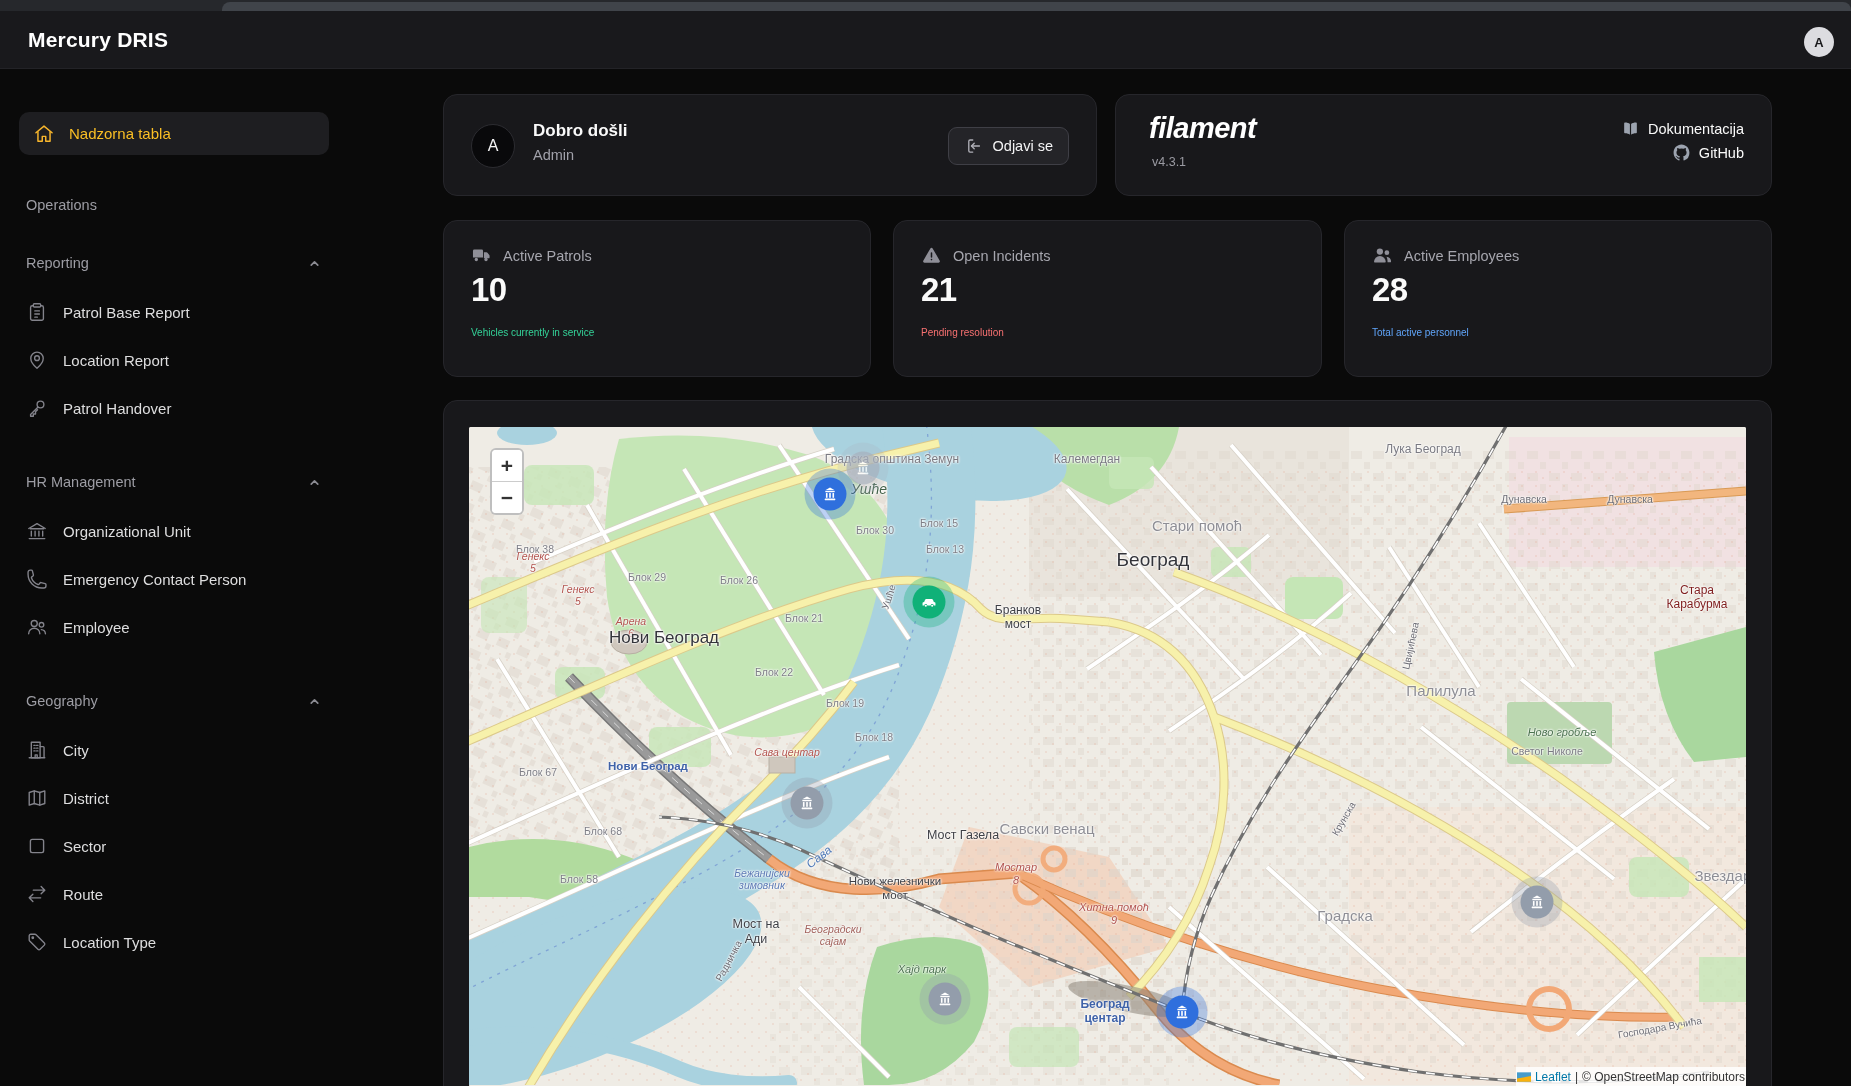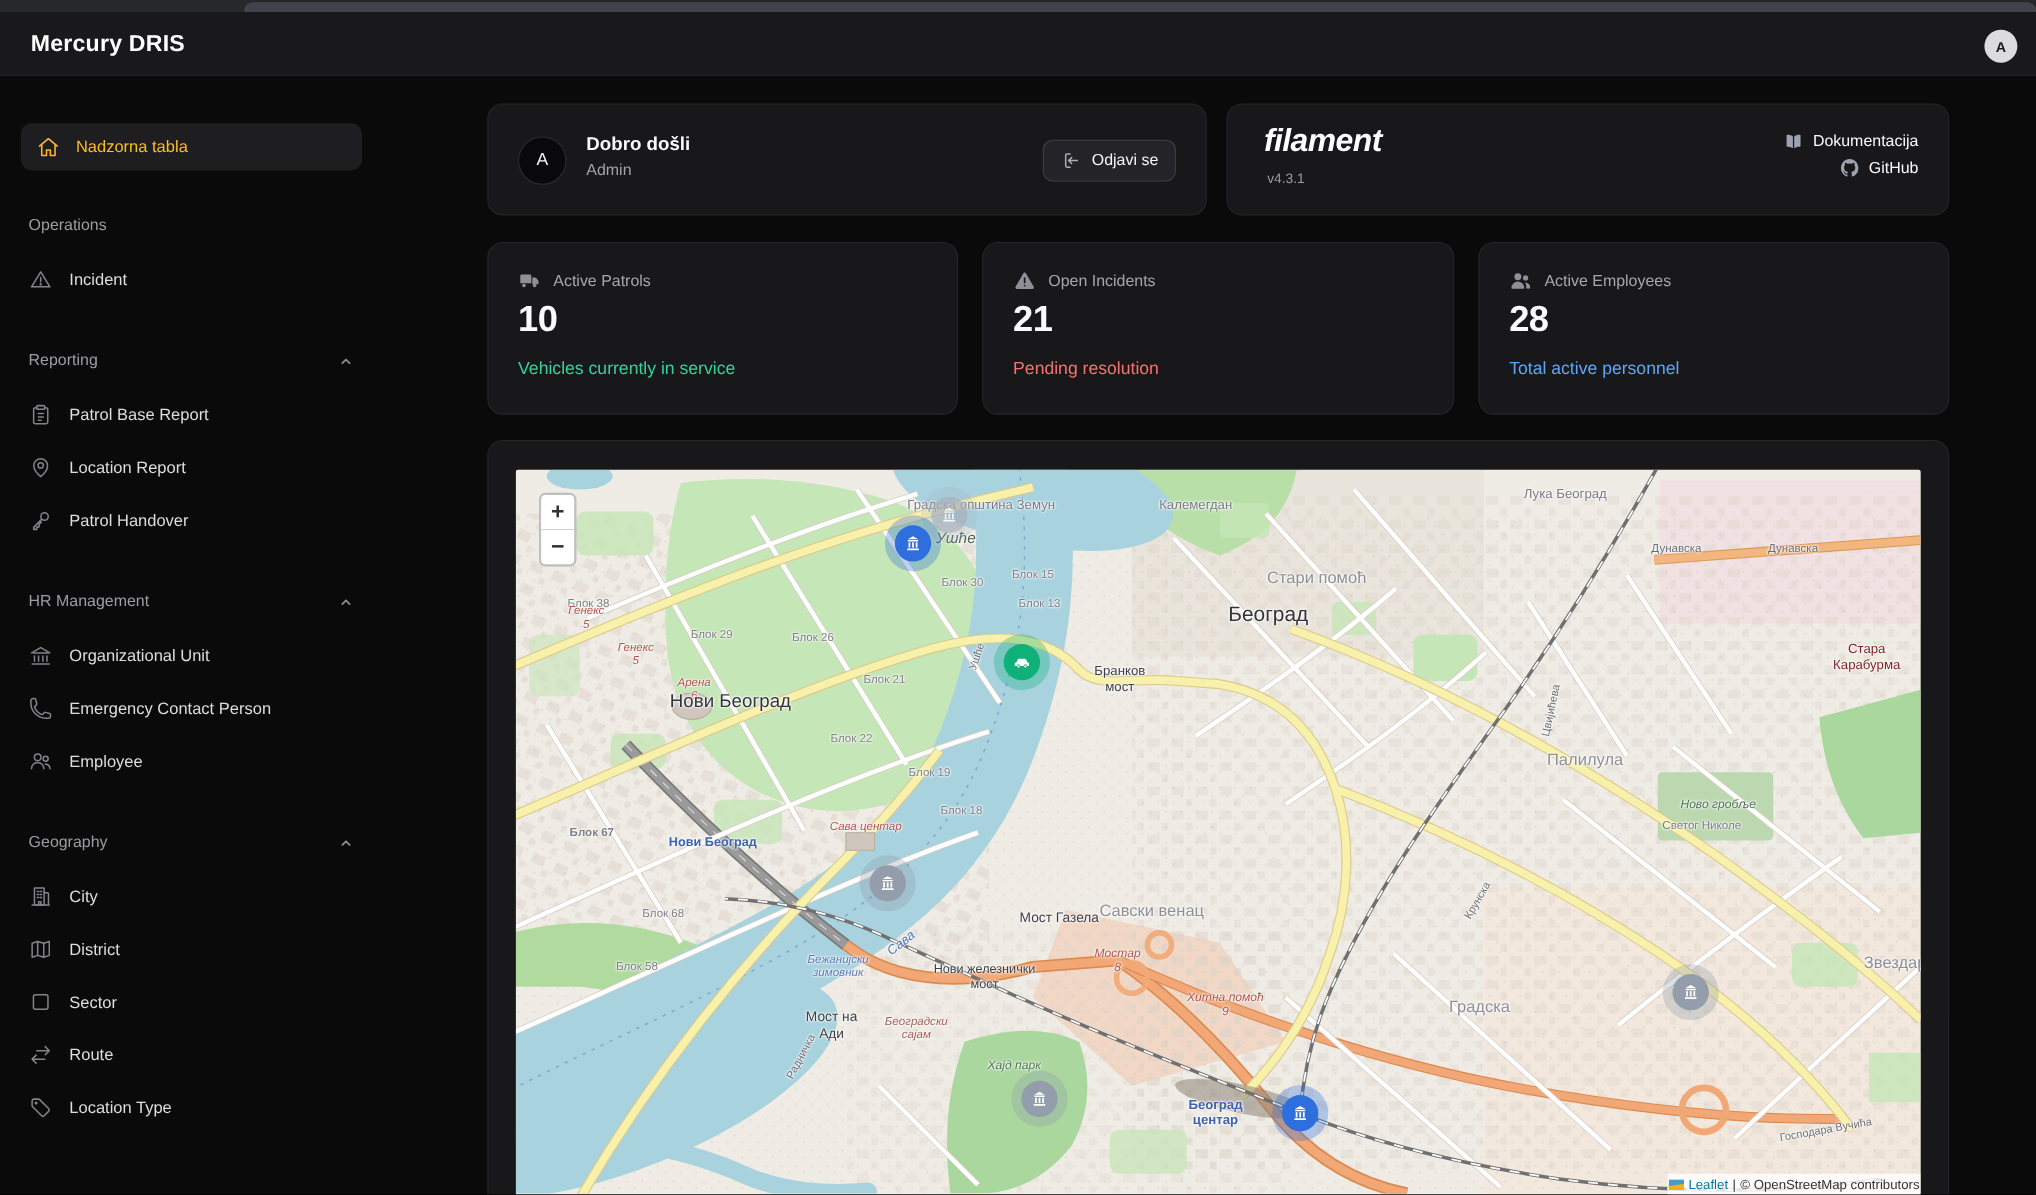--- a/index.html
+++ b/index.html
@@ -47,21 +47,21 @@
   .fl-ver { position:absolute; left:36px; top:60px; color:#9a9aa2; font-size:12.5px; }
   .fl-links { position:absolute; right:27px; top:24px; display:flex; flex-direction:column; align-items:flex-end; gap:5px; }
   .fl-link { display:flex; align-items:center; gap:8px; color:#fafafa; font-size:14.5px; cursor:pointer; }
   .fl-link .ic { width:19px; height:19px; color:#9ca3af; }
 
   .stat-card { width:428px; height:157px; top:220px; }
   .stat-head { position:absolute; left:27px; top:24px; display:flex; align-items:center; gap:11px; }
   .stat-head .ic { width:21px; height:21px; color:#8f8f98; }
   .stat-label { color:#a6a6ae; font-size:14.5px; font-weight:500; }
   .stat-value { position:absolute; left:27px; top:50px; color:#fafafa; font-size:33px; font-weight:700; letter-spacing:-.5px; }
-  .stat-desc { position:absolute; left:27px; top:106px; font-size:16px; }
+  .stat-desc { position:absolute; left:27px; top:106px; font-size:10px; }
 
   
   .map { position:absolute; left:25px; top:26px; width:1277px; height:660px; background:#efece5; overflow:hidden; border-radius:2px; cursor:grab; }
   .map svg.base { position:absolute; inset:0; }
   .map-layers { position:absolute; inset:0; overflow:hidden; }
   .map-label { position:absolute; white-space:pre-line; text-align:center; line-height:1.18; transform:translate(-50%,-50%); text-shadow:0 0 2px #fff,0 0 2px #fff,0 0 3px #fff; pointer-events:none; }
   .marker { position:absolute; width:51px; height:51px; transform:translate(-50%,-50%); }
   .marker .halo { position:absolute; inset:0; border-radius:50%; opacity:.32; }
   .marker .pin { position:absolute; left:9px; top:9px; width:33px; height:33px; border-radius:50%; display:flex; align-items:center; justify-content:center; }
   .marker .pin svg { width:19px; height:19px; }
@@ -94,32 +94,20 @@
             <path d="M3.2 10.7 12 3.4l8.8 7.3"></path>
             <path d="M5.4 9.6V20h4.7v-5.4h3.8V20h4.7V9.6"></path>
           </svg>
       </span>
       <span class="lbl">Nadzorna tabla</span>
     </div>
     <div id="side-sections">
         <div class="side-section">
           <div class="side-sec-hdr">
             <span class="lbl">Operations</span>
-          </div>
-          <div class="side-items">
-            <div class="side-item">
-              <span class="ic">
-                <svg viewBox="0 0 24 24" fill="none" stroke="currentColor" stroke-width="1.5" stroke-linecap="round" stroke-linejoin="round">
-                  <path d="M12 4.6 2.9 19.4h18.2L12 4.6Z"></path>
-                  <path d="M12 10.2v4.2"></path>
-                  <circle cx="12" cy="16.8" r=".55" fill="currentColor"></circle>
-                </svg>
-              </span>
-              <span class="lbl">Incident</span>
-            </div>
           </div>
         </div>
         <div class="side-section">
           <div class="side-sec-hdr">
             <span class="lbl">Reporting</span>
             <span class="ic">
               <svg viewBox="0 0 16 16" fill="none" stroke="currentColor" stroke-width="1.8" stroke-linecap="round" stroke-linejoin="round">
                 <path d="M4.5 9.75 8 6.25l3.5 3.5"></path>
               </svg>
             </span>
@@ -507,21 +495,21 @@
           <div class="map-label" style="left: 66px; top: 122px; font-size: 10.5px; color: rgb(126, 126, 134); font-weight: 400; transform: translate(-50%, -50%);">Блок 38</div>
           <div class="map-label" style="left: 406px; top: 103px; font-size: 10.5px; color: rgb(126, 126, 134); font-weight: 400; transform: translate(-50%, -50%);">Блок 30</div>
           <div class="map-label" style="left: 470px; top: 96px; font-size: 10.5px; color: rgb(126, 126, 134); font-weight: 400; transform: translate(-50%, -50%);">Блок 15</div>
           <div class="map-label" style="left: 476px; top: 122px; font-size: 10.5px; color: rgb(126, 126, 134); font-weight: 400; transform: translate(-50%, -50%);">Блок 13</div>
           <div class="map-label" style="left: 178px; top: 150px; font-size: 10.5px; color: rgb(126, 126, 134); font-weight: 400; transform: translate(-50%, -50%);">Блок 29</div>
           <div class="map-label" style="left: 270px; top: 153px; font-size: 10.5px; color: rgb(126, 126, 134); font-weight: 400; transform: translate(-50%, -50%);">Блок 26</div>
           <div class="map-label" style="left: 335px; top: 191px; font-size: 10.5px; color: rgb(126, 126, 134); font-weight: 400; transform: translate(-50%, -50%);">Блок 21</div>
           <div class="map-label" style="left: 305px; top: 245px; font-size: 10.5px; color: rgb(126, 126, 134); font-weight: 400; transform: translate(-50%, -50%);">Блок 22</div>
           <div class="map-label" style="left: 376px; top: 276px; font-size: 10.5px; color: rgb(126, 126, 134); font-weight: 400; transform: translate(-50%, -50%);">Блок 19</div>
           <div class="map-label" style="left: 405px; top: 310px; font-size: 10.5px; color: rgb(126, 126, 134); font-weight: 400; transform: translate(-50%, -50%);">Блок 18</div>
-          <div class="map-label" style="left: 69px; top: 330px; font-size: 10.5px; color: rgb(126, 126, 134); font-weight: 700; transform: translate(-50%, -50%);">Блок 67</div>
+          <div class="map-label" style="left: 69px; top: 345px; font-size: 10.5px; color: rgb(126, 126, 134); font-weight: 400; transform: translate(-50%, -50%);">Блок 67</div>
           <div class="map-label" style="left: 134px; top: 404px; font-size: 10.5px; color: rgb(126, 126, 134); font-weight: 400; transform: translate(-50%, -50%);">Блок 68</div>
           <div class="map-label" style="left: 110px; top: 452px; font-size: 10.5px; color: rgb(126, 126, 134); font-weight: 400; transform: translate(-50%, -50%);">Блок 58</div>
           <div class="map-label" style="left: 64px; top: 135px; font-size: 10.5px; color: rgb(178, 83, 78); font-weight: 400; font-style: italic; transform: translate(-50%, -50%);">Генекс
 5</div>
           <div class="map-label" style="left: 109px; top: 168px; font-size: 10.5px; color: rgb(178, 83, 78); font-weight: 400; font-style: italic; transform: translate(-50%, -50%);">Генекс
 5</div>
           <div class="map-label" style="left: 162px; top: 200px; font-size: 10.5px; color: rgb(178, 83, 78); font-weight: 400; font-style: italic; transform: translate(-50%, -50%);">Арена
 6</div>
           <div class="map-label" style="left: 195px; top: 211px; font-size: 17px; color: rgb(51, 52, 58); font-weight: 500; transform: translate(-50%, -50%);">Нови Београд</div>
           <div class="map-label" style="left: 318px; top: 325px; font-size: 10.5px; color: rgb(178, 83, 78); font-weight: 400; font-style: italic; transform: translate(-50%, -50%);">Сава центар</div>

